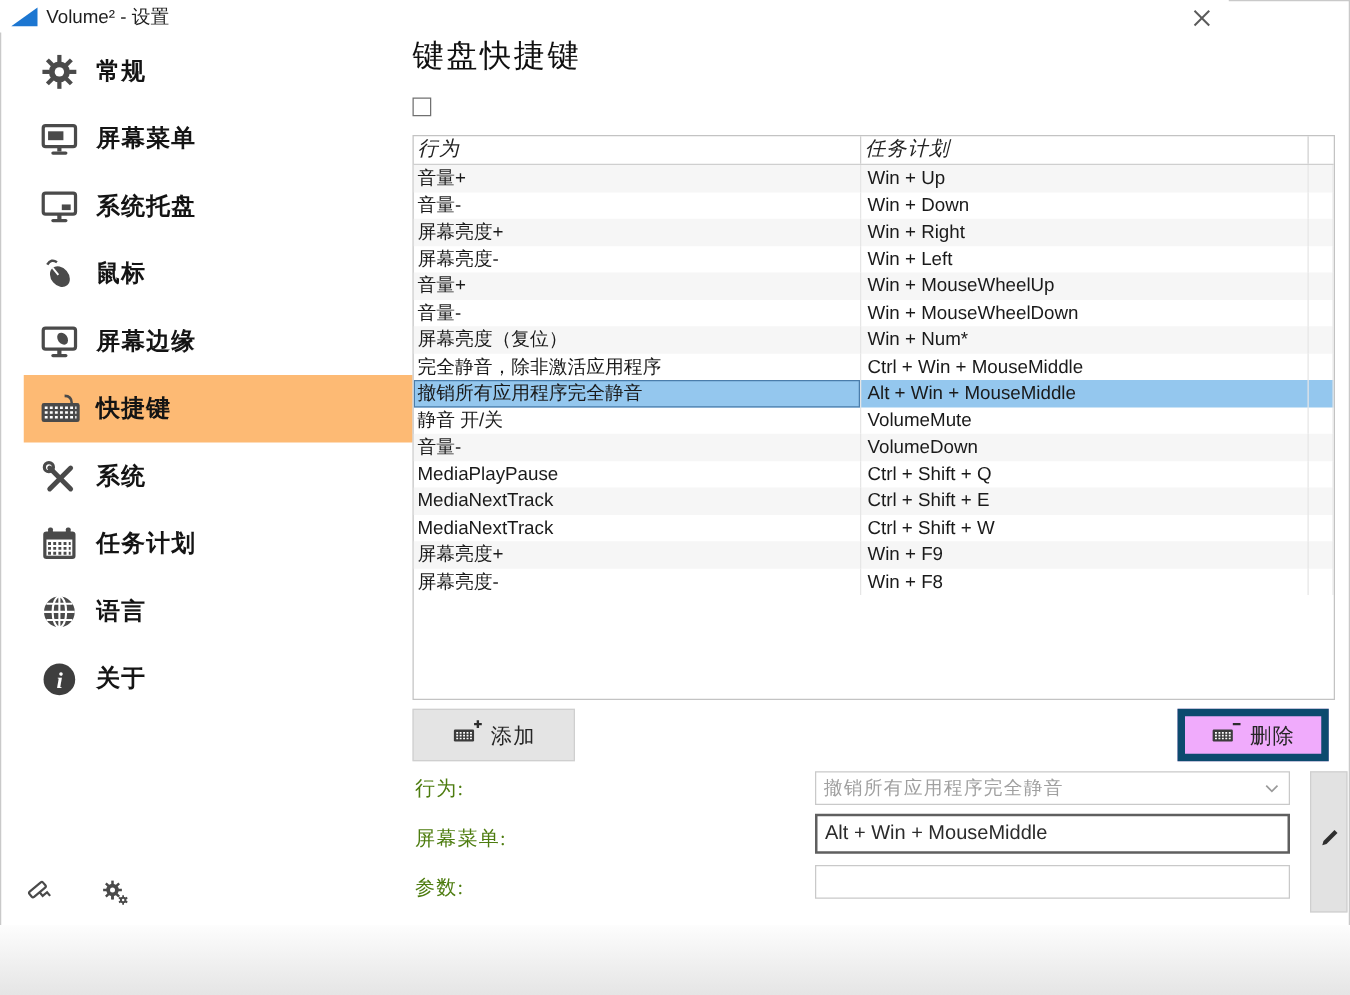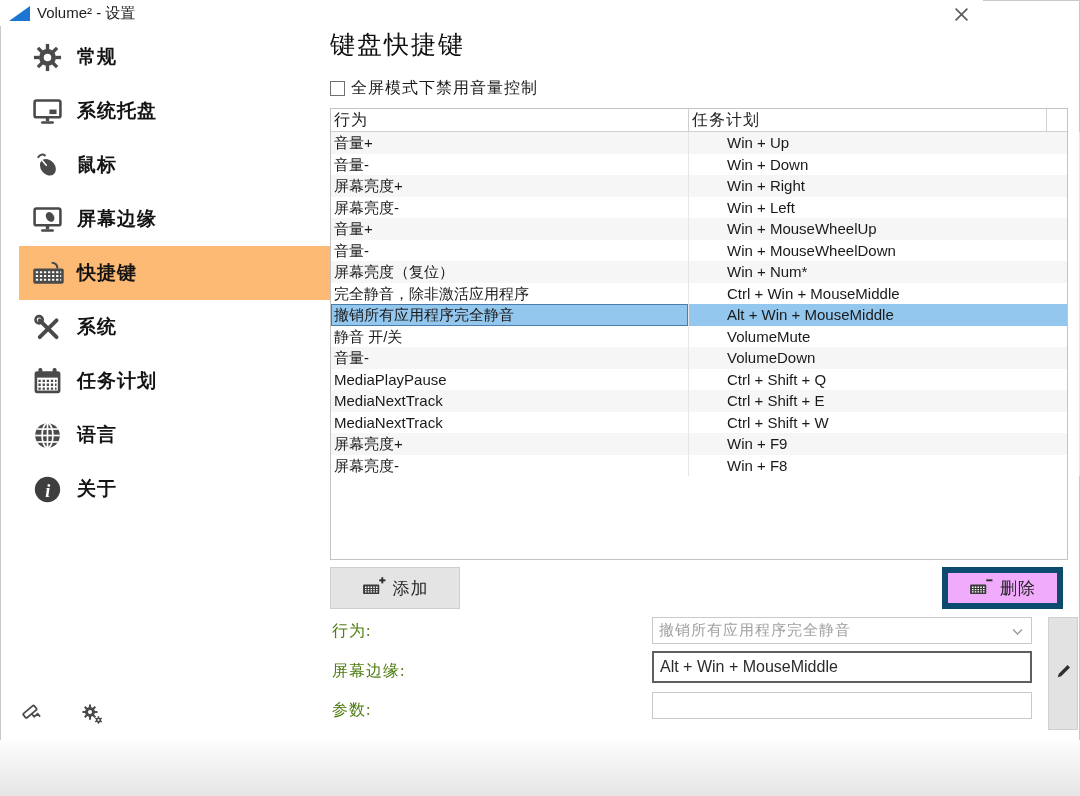--- a/index.html
+++ b/index.html
@@ -29,25 +29,25 @@
   
   .main-title{position:absolute;left:330px;top:28px;width:738px;
     font-family:"Liberation Serif","DejaVu Serif",serif;font-size:25px;color:#101010;letter-spacing:2px;}
   .chk-row{position:absolute;left:330px;top:78px;display:flex;align-items:center;}
   .chk-box{width:13px;height:13px;border:1px solid #707070;background:#fff;}
   .chk-label{font-family:"Liberation Serif","DejaVu Serif",serif;font-size:16px;color:#1c1c1c;margin-left:6px;letter-spacing:1px;}
 
   
   .hk-table{position:absolute;left:330px;top:108px;width:738px;height:452px;
     border:1px solid #c3c3c3;background:#fff;box-sizing:border-box;}
-  .hk-head{display:grid;grid-template-columns:358px 358px 1fr;height:22px;border-bottom:1px solid #cfcfcf;}
+  .hk-head{display:grid;grid-template-columns:358px 358px 1fr;height:22px;border-bottom:1px solid #cfcfcf;font-style:italic;}
   .hk-head .hc{font-family:"Liberation Serif","DejaVu Serif",serif;font-size:16px;color:#222;
     line-height:21px;padding-left:3px;border-right:1px solid #cfcfcf;letter-spacing:1px;}
   .hk-head .hc:last-child{border-right:none;}
-  .hk-body .row{display:grid;grid-template-columns:358px 358px 1fr;height:21.5px;line-height:21.5px;cursor:default;gap:33px;}
+  .hk-body .row{display:grid;grid-template-columns:358px 358px 1fr;height:21.5px;line-height:21.5px;cursor:default;}
   .hk-body .row:nth-child(odd){background:#f6f6f6;}
   .hk-body .row.sel{background:#94c7ee;}
   .hk-body .c{font-size:15px;color:#1a1a1a;padding-left:3px;border-right:1px solid #e6e6e6;
     overflow:hidden;white-space:nowrap;}
   .hk-body .c.keys{padding-left:5px;}
   .hk-body .row.sel .c.act{box-shadow:inset 0 0 0 1px #4a7dab;}
 
   
   .btn{display:flex;align-items:center;justify-content:center;box-sizing:border-box;cursor:pointer;}
   .btn-add{position:absolute;left:330px;top:567px;width:130px;height:42px;
@@ -109,20 +109,31 @@
             <rect x="10.7" y="1.5" width="2.6" height="4.5" transform="rotate(225 12 12)"></rect>
             <rect x="10.7" y="1.5" width="2.6" height="4.5" transform="rotate(270 12 12)"></rect>
             <rect x="10.7" y="1.5" width="2.6" height="4.5" transform="rotate(315 12 12)"></rect>
           </g>
           <circle cx="12" cy="12" r="2.9" fill="#fff"></circle>
         </svg>
       </span>
     <span class="sb-label">常规</span>
   </div>
 
+  <div class="sb-item">
+    <span class="sb-icon">
+        <svg width="31" height="31" viewBox="0 0 24 24">
+          <rect x="2" y="3.5" width="20" height="13" rx="1.5" fill="none" stroke="#4a4a4a" stroke-width="2"></rect>
+          <rect x="5" y="7" width="9.5" height="5.5" fill="#4a4a4a"></rect>
+          <rect x="10.7" y="16.5" width="2.6" height="3" fill="#4a4a4a"></rect>
+          <rect x="7" y="19.5" width="10" height="2" rx="1" fill="#4a4a4a"></rect>
+        </svg>
+      </span>
+    <span class="sb-label">屏幕菜单</span>
+  </div>
 
   <div class="sb-item">
     <span class="sb-icon">
         <svg width="31" height="31" viewBox="0 0 24 24">
           <rect x="2" y="3.5" width="20" height="13" rx="1.5" fill="none" stroke="#4a4a4a" stroke-width="2"></rect>
           <rect x="13.5" y="10.5" width="5.5" height="3.5" fill="#4a4a4a"></rect>
           <rect x="10.7" y="16.5" width="2.6" height="3" fill="#4a4a4a"></rect>
           <rect x="7" y="19.5" width="10" height="2" rx="1" fill="#4a4a4a"></rect>
         </svg>
       </span>
@@ -223,21 +234,20 @@
         </svg>
       </span>
     <span class="sb-label">关于</span>
   </div>
 </div>
 
 <div class="main-title">键盘快捷键</div>
 
 <div class="chk-row">
   <div class="chk-box"></div>
-  <div class="chk-label">全屏模式下禁用音量控制</div>
 </div>
 
 <div class="hk-table">
   <div class="hk-head">
     <div class="hc">行为</div>
     <div class="hc">任务计划</div>
     <div class="hc"></div>
   </div>
   <div class="hk-body" id="hk-body">
   <div class="row">
@@ -375,21 +385,21 @@
 <div class="form-label" style="top:621px;">行为:</div>
 <div class="dd-action">
   <span class="dd-text">撤销所有应用程序完全静音</span>
   <span class="dd-chev">
     <svg width="11" height="8" viewBox="0 0 11 8">
         <polyline points="1,1.5 5.5,6 10,1.5" fill="none" stroke="#9a9a9a" stroke-width="1.4"></polyline>
       </svg>
   </span>
 </div>
 
-<div class="form-label" style="top:661px;">屏幕边缘:</div>
+<div class="form-label" style="top:661px;">屏幕菜单:</div>
 <input class="inp-hotkey" type="text" value="Alt + Win + MouseMiddle" style="">
 
 <div class="form-label" style="top:700px;">参数:</div>
 <input class="inp-param" type="text" value="" style="">
 
 <div class="btn btn-edit">
   <span>
     <svg width="16" height="16" viewBox="0 0 16 16">
         <path d="M12.6 1 L15 3.4 L6.2 12.2 L2.8 13.2 L3.8 9.8 Z" fill="#2f2f2f"></path>
       </svg>

